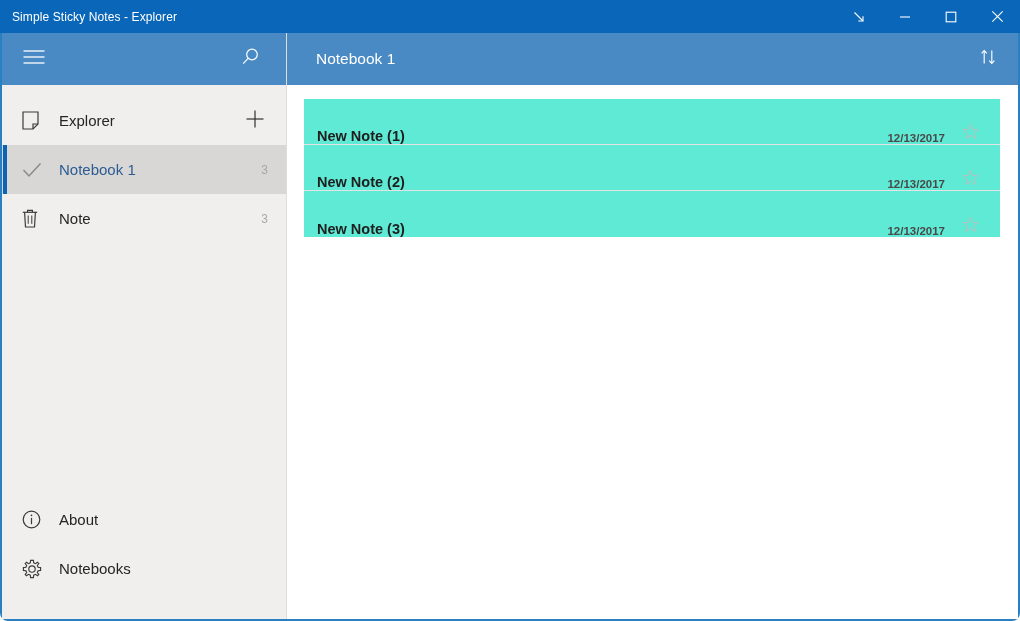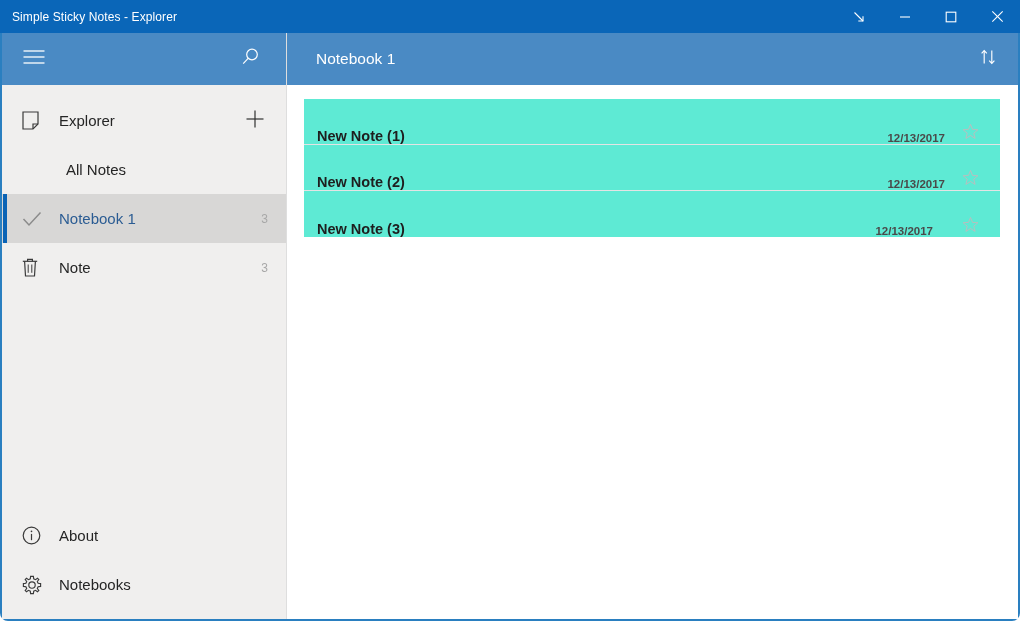--- a/index.html
+++ b/index.html
@@ -92,21 +92,21 @@
     justify-content: center;
     cursor: default;
   }
 
   #sidebar-list {
     flex: 1;
     padding-top: 11px;
     min-height: 0;
     overflow: hidden;
   }
-  #sidebar-bottom { padding-bottom: 10px; }
+  #sidebar-bottom { padding-bottom: 26px; }
 
   .side-row {
     position: relative;
     height: 49px;
     display: flex;
     align-items: center;
     padding-left: 14px;
     padding-right: 18px;
     cursor: default;
   }
@@ -212,21 +212,21 @@
   .note-row {
     height: 46px;
     background: #5eead4;
     display: flex;
     align-items: flex-end;
     padding: 0 13px 0 13px;
     border-bottom: 1px solid #e4e4e4;
     cursor: default;
     font-weight: bold;
   }
-  .note-row:last-child { border-bottom: none; gap: 12px; }
+  .note-row:last-child { border-bottom: none; }
   .note-title {
     font-size: 14.5px;
     color: #1e1e1e;
     white-space: nowrap;
     overflow: hidden;
     text-overflow: ellipsis;
   }
   .note-date {
     margin-left: auto;
     font-size: 11.5px;
@@ -326,25 +326,20 @@
           <span class="side-add">
             <span>
               <svg width="20" height="20" viewBox="0 0 20 20">
                 <line x1="10" y1="1.5" x2="10" y2="18.5" stroke="#303030" stroke-width="1.2"></line>
                 <line x1="1.5" y1="10" x2="18.5" y2="10" stroke="#303030" stroke-width="1.2"></line>
               </svg>
             </span>
           </span>
         </div>
 
-        <div class="side-row child">
-          <span class="accent"></span>
-          <span class="side-label">All Notes</span>
-          <span class="side-count"></span>
-        </div>
 
         <div class="side-row selected">
           <span class="accent"></span>
           <span class="side-icon">
             <svg width="20" height="16" viewBox="0 0 20 16">
               <path d="M1.5 8 L7 14 L18.5 1.5" stroke="#8b8b8b" stroke-width="1.5" fill="none"></path>
             </svg>
           </span>
           <span class="side-label">Notebook 1</span>
           <span class="side-count">3</span>

